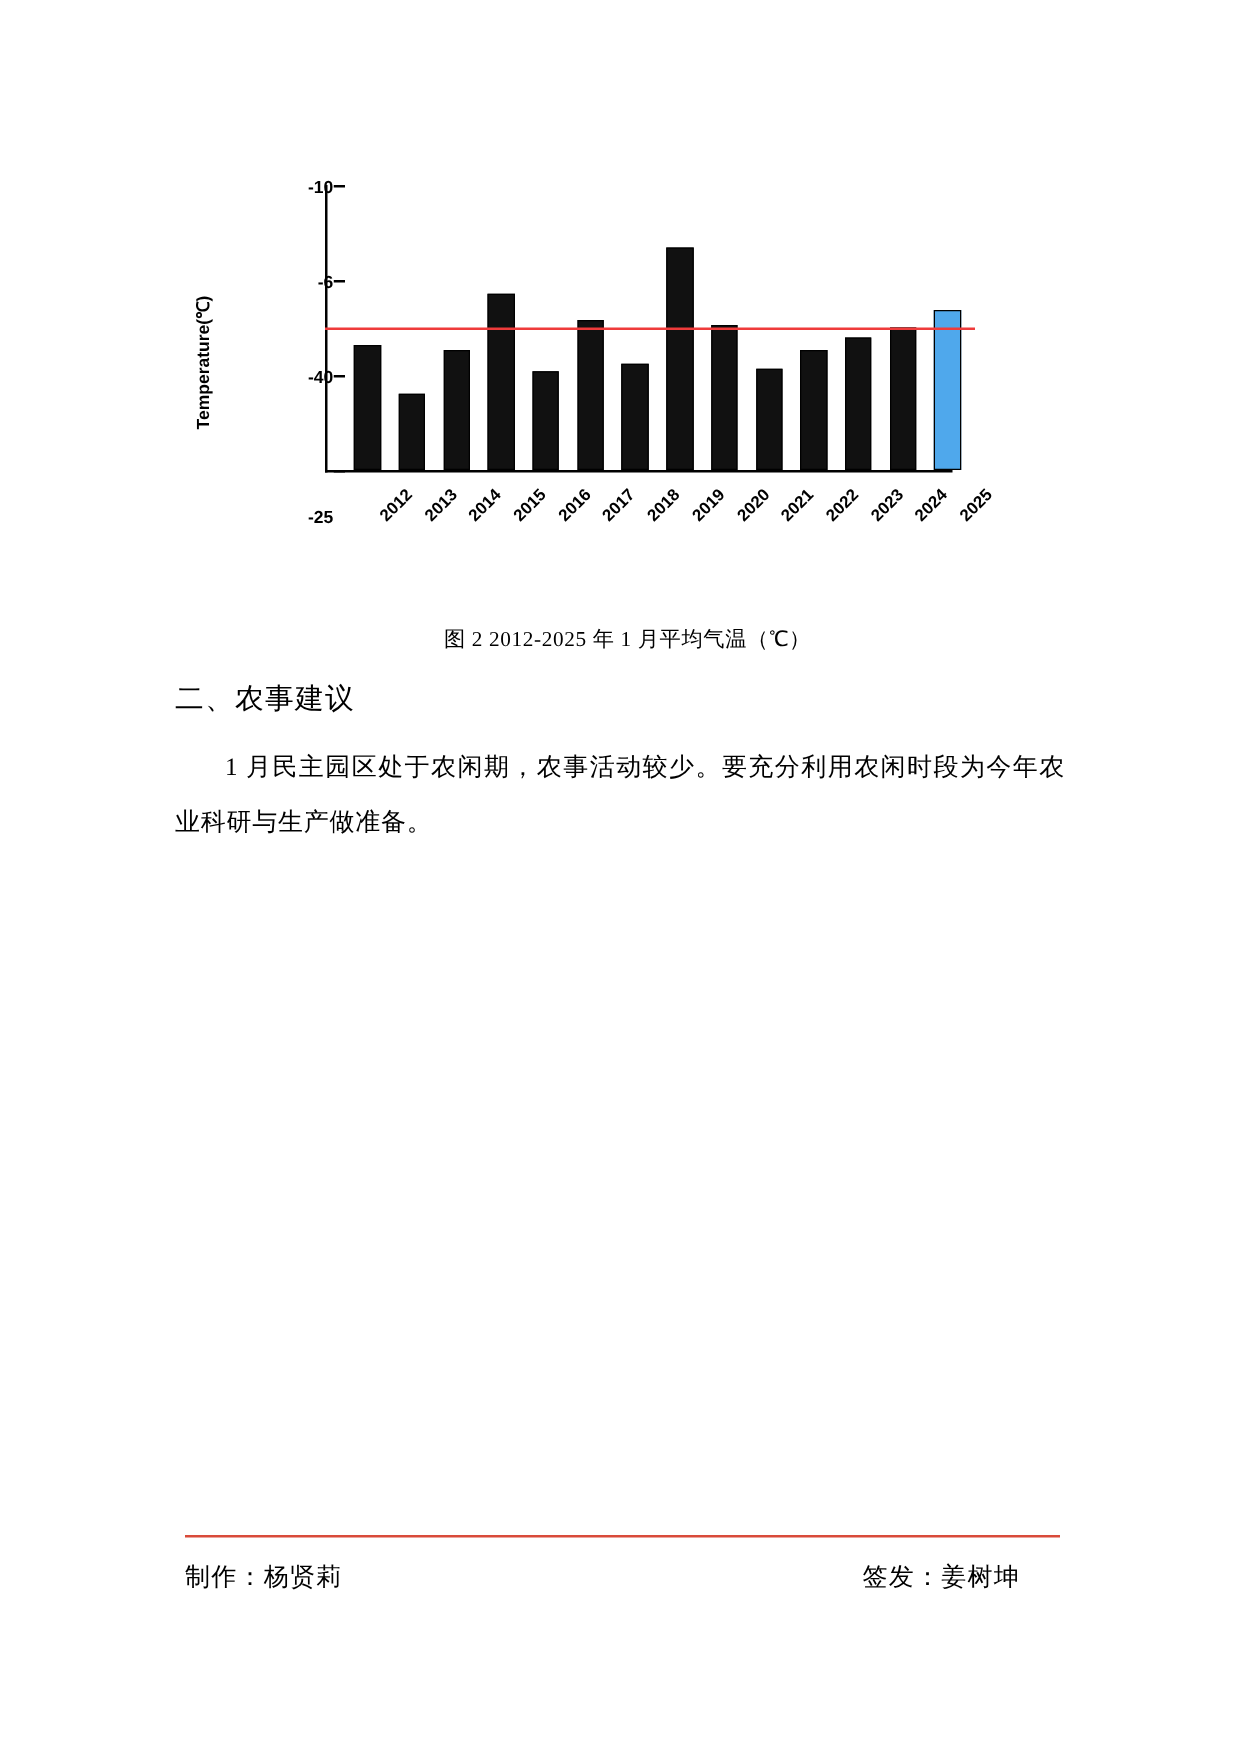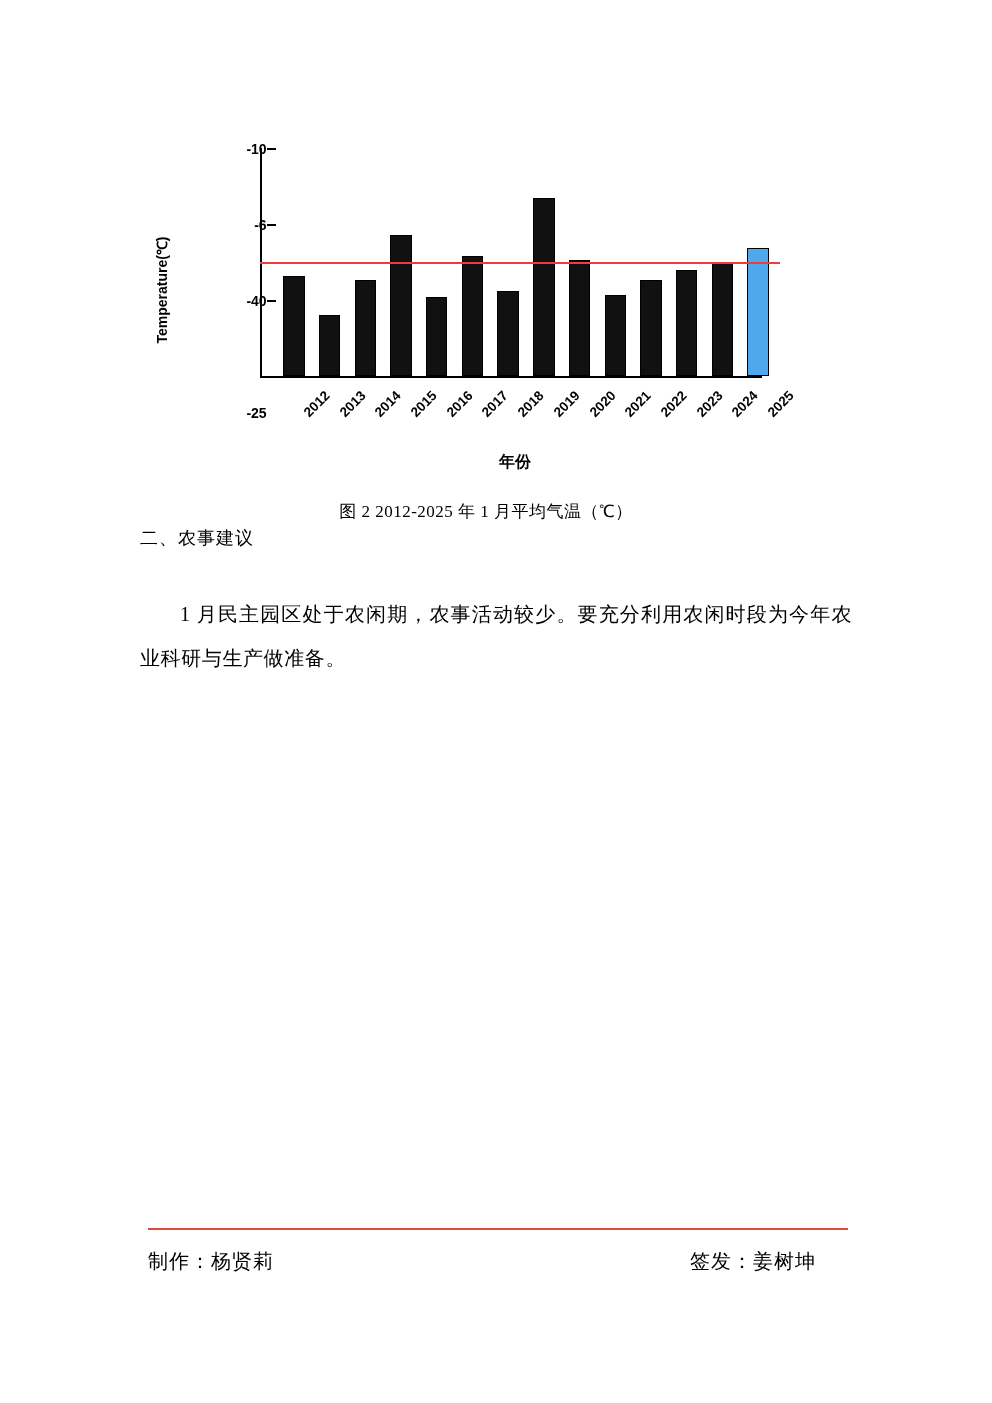--- a/index.html
+++ b/index.html
@@ -129,33 +129,33 @@
     width: 510px;
     text-align: center;
     font-family: "Liberation Sans", sans-serif;
     font-weight: bold;
     font-size: 16px;
   }
 
   
   .caption {
     position: absolute;
-    left: 0;
+    left: 16px;
     top: 500px;
     width: 972px;
     text-align: center;
     font-size: 17px;
     font-family: "Liberation Serif", serif;
     letter-spacing: 0.5px;
   }
   .heading {
     position: absolute;
     left: 140px;
-    top: 526px;
-    font-size: 18px;
+    top: 543px;
+    font-size: 23px;
     letter-spacing: 1px;
     text-align: center;
   }
   .para {
     position: absolute;
     left: 140px;
     top: 592px;
     width: 712px;
     font-size: 20px;
     line-height: 44px;
@@ -235,21 +235,20 @@
           <div class="x-label" style="left: 210.429px; top: 6px;">2017</div>
           <div class="x-label" style="left: 246.143px; top: 6px;">2018</div>
           <div class="x-label" style="left: 281.857px; top: 6px;">2019</div>
           <div class="x-label" style="left: 317.571px; top: 6px;">2020</div>
           <div class="x-label" style="left: 353.286px; top: 6px;">2021</div>
           <div class="x-label" style="left: 389px; top: 6px;">2022</div>
           <div class="x-label" style="left: 424.714px; top: 6px;">2023</div>
           <div class="x-label" style="left: 460.429px; top: 6px;">2024</div>
           <div class="x-label" style="left: 496.143px; top: 6px;">2025</div>
         </div>
-      <div class="x-axis-title">年份</div>
     <div class="mean-line" style="top: 132px; background: rgb(239, 59, 59);"></div>
       </div>
   </div>
 
   <div class="caption">图 2 2012-2025 年 1 月平均气温（℃）</div>
 
   <div class="heading">二、农事建议</div>
 
   <div class="para">1 月民主园区处于农闲期，农事活动较少。要充分利用农闲时段为今年农业科研与生产做准备。</div>
 

